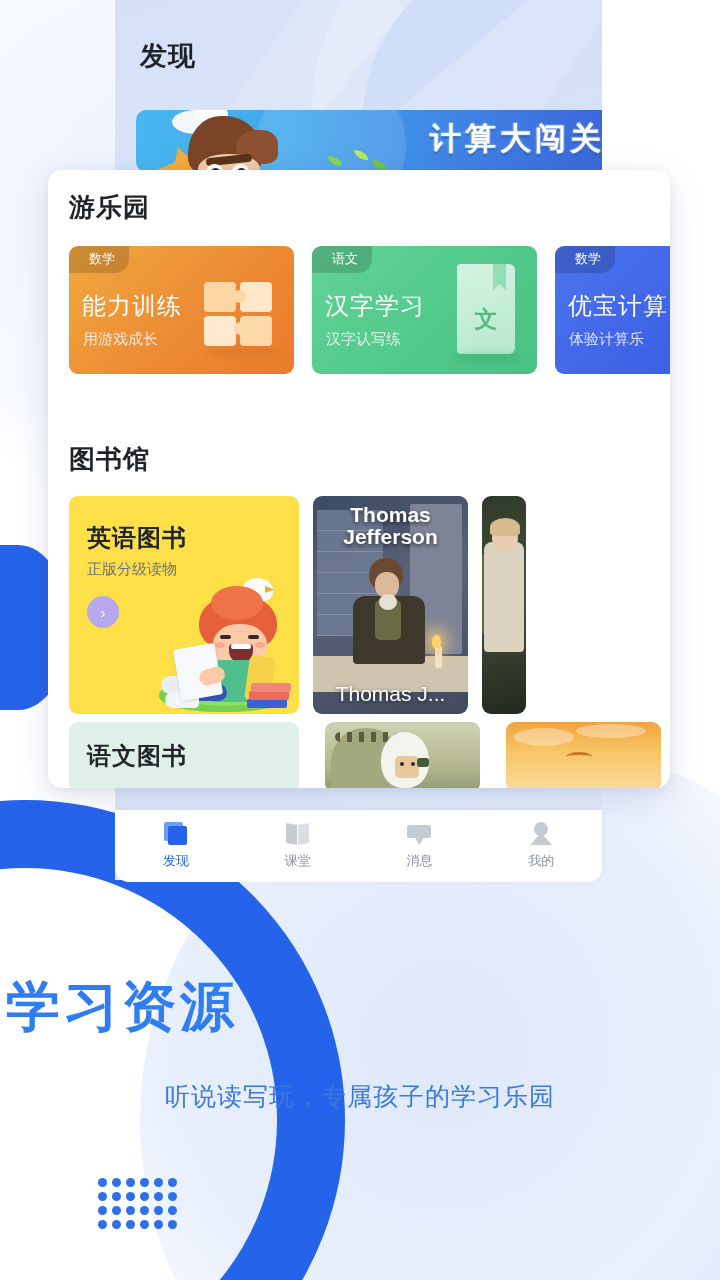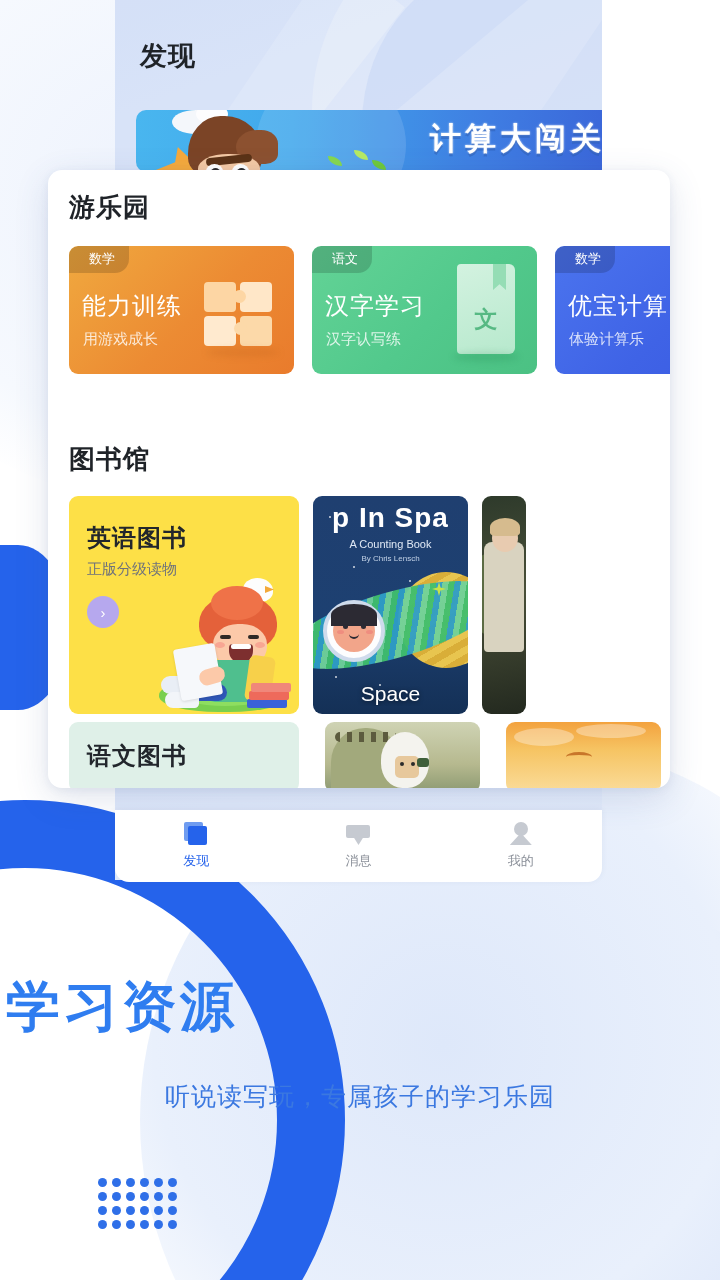--- a/index.html
+++ b/index.html
@@ -393,20 +393,27 @@
 
   <div class="nav-bar">
     <div class="nav-item active">
       <span class="ico ico-disc">
           <i class="sq1"></i>
           <i class="sq2"></i>
         </span>
       <span class="nav-label">发现</span>
     </div>
     <div class="nav-item">
+      <span class="ico ico-book">
+          <i class="p1"></i>
+          <i class="p2"></i>
+        </span>
+      <span class="nav-label">课堂</span>
+    </div>
+    <div class="nav-item">
       <span class="ico ico-msg">
           <i class="b"></i>
           <i class="t"></i>
         </span>
       <span class="nav-label">消息</span>
     </div>
     <div class="nav-item">
       <span class="ico ico-me">
           <i class="h"></i>
           <i class="b"></i>
@@ -484,44 +491,38 @@
           <i class="paper"></i>
             <i class="arm"></i>
           <span class="books">
               <i class="bk b1"></i>
               <i class="bk b2"></i>
               <i class="bk b3"></i>
             </span>
         </div>
       </div>
 
-
-      <div class="cover cv-sp">
-        <i class="dot" style="left:16px;top:20px"></i>
-          <i class="dot" style="left:120px;top:28px"></i>
-        <i class="dot" style="left:40px;top:70px"></i>
-          <i class="dot" style="left:96px;top:84px"></i>
-        <i class="dot" style="left:66px;top:188px"></i>
-          <i class="dot" style="left:22px;top:180px"></i>
-        <div class="ttl">p In Spa</div>
-        <div class="s1">A Counting Book</div>
-        <div class="s2">By Chris Lensch</div>
-        <i class="planet"></i>
-          <i class="rings"></i>
-          <i class="star"></i>
-        <i class="helm"></i>
-          <i class="fc"></i>
-          <i class="hr"></i>
-        <i class="ey l"></i>
-          <i class="ey r"></i>
-          <i class="mo"></i>
-          <i class="ch l"></i>
-          <i class="ch r"></i>
-        <div class="cover-label">Space</div>
-      </div>
+      <div class="cover cv-tj">
+        <i class="window"></i>
+          <i class="door"></i>
+        <i class="desk"></i>
+          <i class="candle"></i>
+          <i class="flame"></i>
+        <i class="man-h"></i>
+          <i class="man-f"></i>
+          <i class="man-b"></i>
+          <i class="vest"></i>
+          <i class="tie"></i>
+        <div class="ttl">
+          <span>Thomas</span><br>
+          <span>Jefferson</span>
+        </div>
+        <div class="cover-label">Thomas J...</div>
+      </div>
+
 
       <div class="cover cv-4">
         <i class="coat"></i>
           <i class="man"></i>
           <i class="head"></i>
           <i class="hair"></i>
       </div>
     </div>
 
     <div class="lib-row2">

